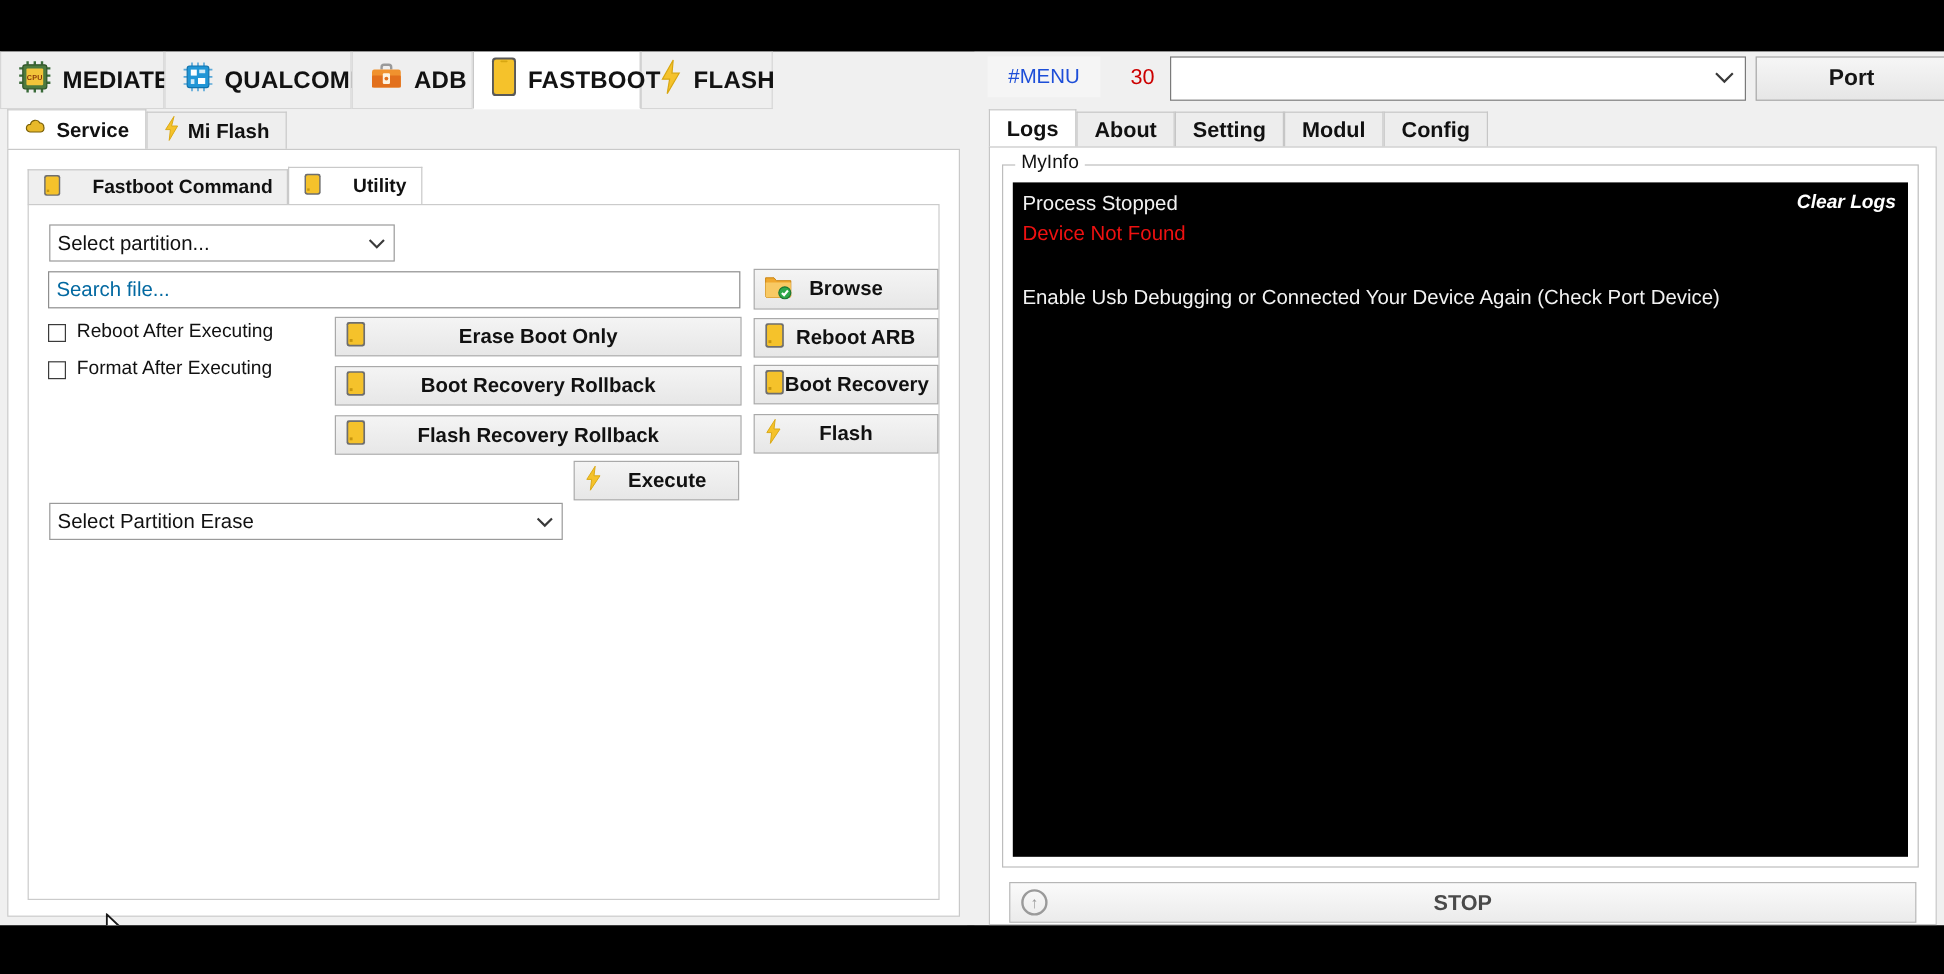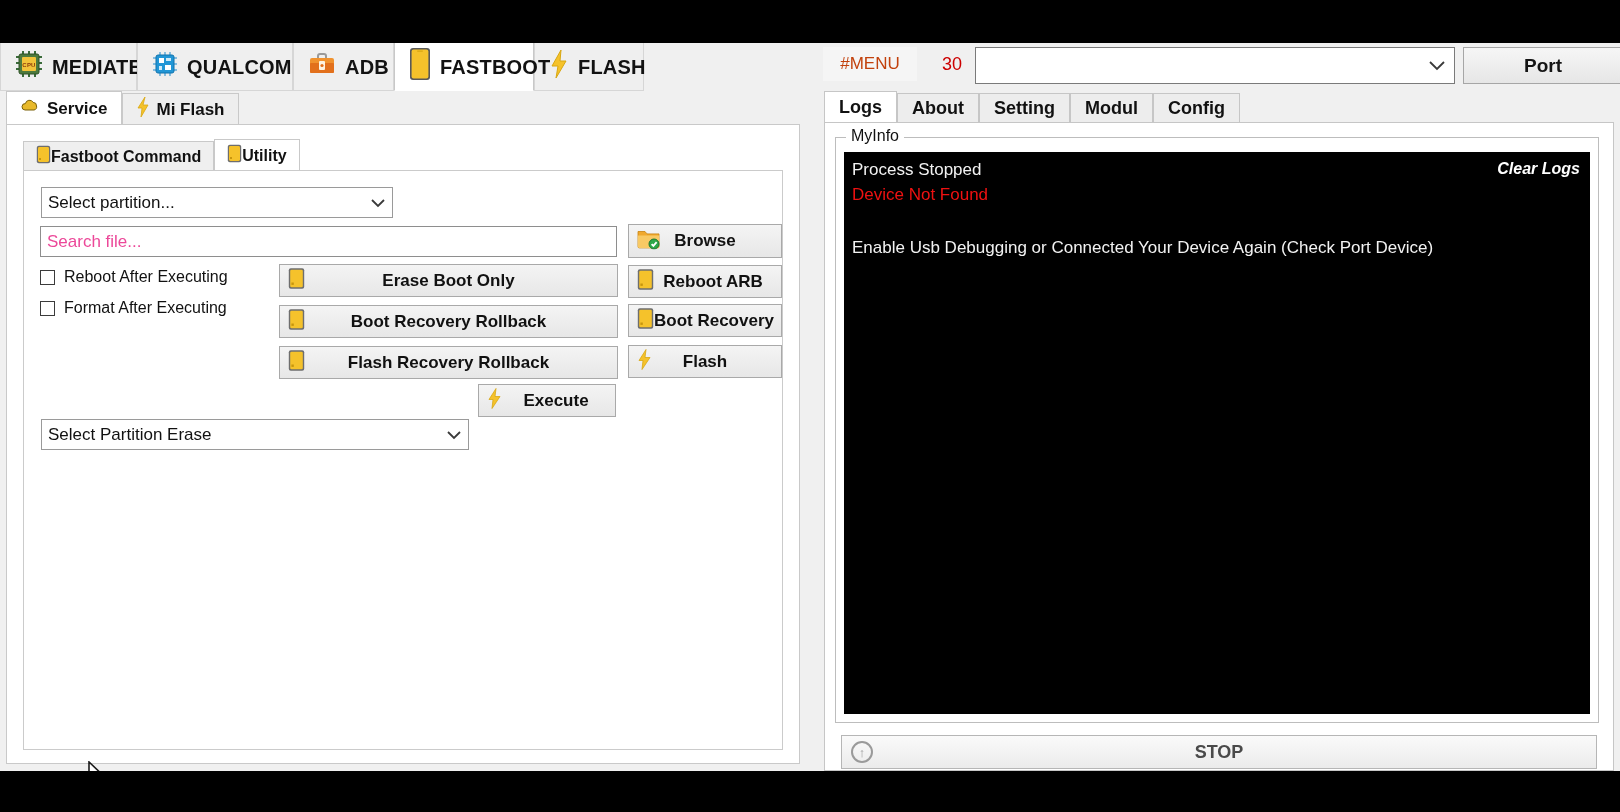--- a/index.html
+++ b/index.html
@@ -73,21 +73,21 @@
     width: 794px; height: 640px;
     background: #ffffff;
     border: 1px solid #c9c9c9;
   }
 
   .tab2-strip {
     position: absolute; left: 16px; top: 14px;
     height: 32px; display: flex; align-items: flex-end;
   }
   .tab2 {
-    display: flex; align-items: center; gap: 0;
+    display: flex; align-items: center; gap: 26px;
     height: 30px; padding: 0 12px;
     border: 1px solid #c9c9c9; border-bottom: none;
     background: #efefef;
     font-size: 16px; font-weight: bold; color: #111;
     white-space: nowrap;
   }
   .tab2.active { background: #ffffff; height: 32px; }
 
   .panel-inner {
     position: absolute; left: 16px; top: 45px;
@@ -107,21 +107,21 @@
   }
   .combo .cval { flex: 1 1 auto; white-space: nowrap; overflow: hidden; }
   .combo .chev { flex: 0 0 auto; width: 20px; text-align: center; color: #333; }
 
   .textinput {
     position: absolute;
     background: #fff;
     border: 1px solid #8e8e8e;
     display: flex; align-items: center;
     padding: 0 6px;
-    font-size: 17px; color: #ec4899;
+    font-size: 17px; color: #0369a1;
   }
 
   .chkrow {
     position: absolute;
     display: flex; align-items: center; gap: 9px;
     font-size: 16px; color: #111;
     white-space: nowrap;
   }
   .chkbox {
     width: 15px; height: 15px;
@@ -150,21 +150,21 @@
   }
   .menu-row {
     position: absolute; left: 0; top: 0;
     width: 808px; height: 48px;
   }
   .menu-btn {
     position: absolute; left: 11px; top: 4px;
     width: 94px; height: 34px;
     background: #f5f5f5;
     display: flex; align-items: center; justify-content: center;
-    font-size: 17px; color: #c2410c;
+    font-size: 17px; color: #1d4ed8;
   }
   .menu-count {
     position: absolute; left: 120px; top: 4px;
     width: 40px; height: 34px;
     display: flex; align-items: center; justify-content: center;
     font-size: 18px; color: #cc0000; font-weight: normal;
   }
   .port-combo {
     position: absolute; left: 163px; top: 4px;
     width: 480px; height: 37px;
@@ -382,21 +382,21 @@
               <rect x="2" y="2" width="11" height="15" rx="1.4" fill="#f5c22b"></rect>
               <rect x="3" y="13" width="2" height="2" fill="#c8960d"></rect>
             </svg>
           </span>
           <span>Utility</span>
         </div>
       </div>
 
       <div class="panel-inner">
 
-        <div class="combo" style="left:17px;top:16px;width:352px;height:31px;">
+        <div class="combo" style="left:17px;top:16px;width:288px;height:31px;">
           <span class="cval">Select partition...</span>
           <span class="chev">
             <svg width="16" height="10" viewBox="0 0 16 10">
                 <polyline points="2,2 8,8 14,2" fill="none" stroke="#3a3a3a" stroke-width="1.8"></polyline>
               </svg>
           </span>
         </div>
 
         <div class="textinput" style="left:16px;top:55px;width:577px;height:31px;">
           <span>Search file...</span>

